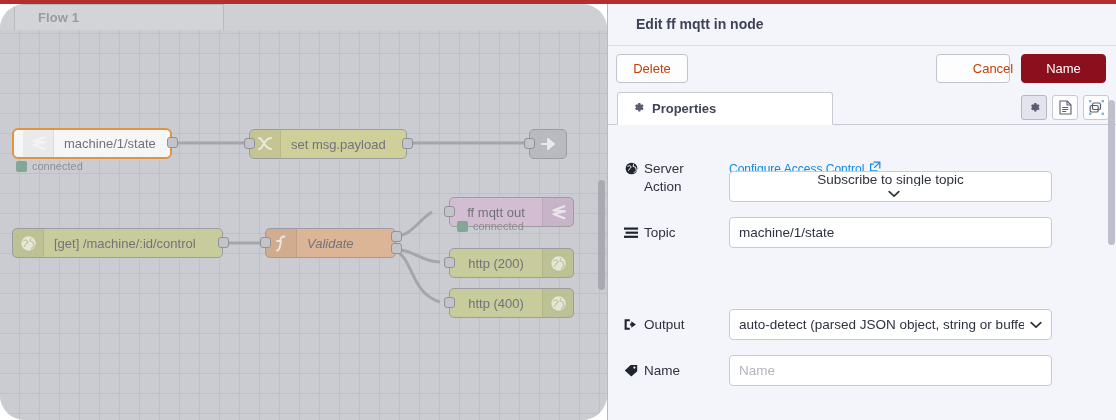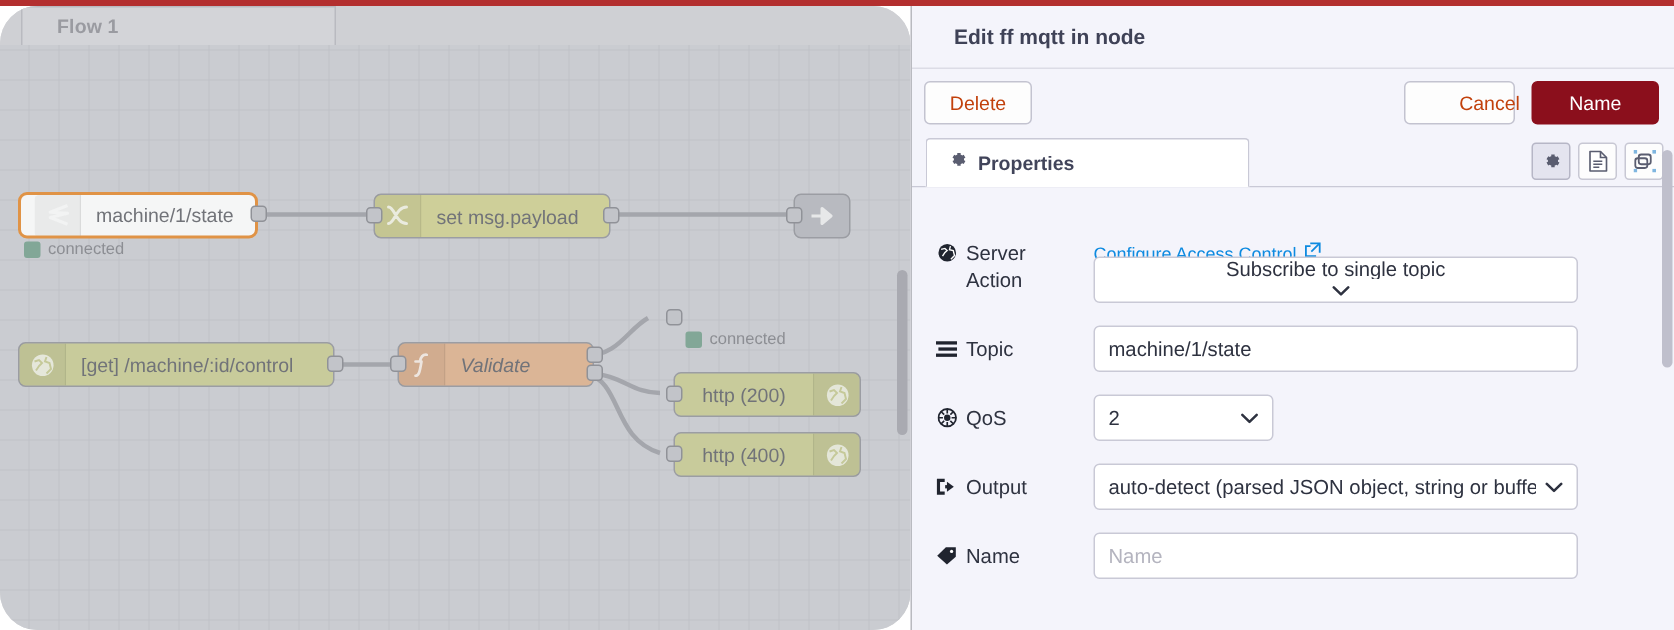--- a/index.html
+++ b/index.html
@@ -175,20 +175,28 @@
         <svg width="14" height="17" viewBox="0 0 14 17">
             <path d="M10.5 1.5 C7.5 1.2 6.5 3 6 6 L3 6 M7 6 C6 12 5.5 15.5 3 15.5" stroke="#fff" stroke-width="1.8" fill="none" stroke-linecap="round"></path>
           </svg>
       </div>
       <div class="ntext">Validate</div>
     </div>
     <div class="port" style="left:260px;top:207px;"></div>
     <div class="port" style="left:391px;top:201px;"></div>
     <div class="port" style="left:391px;top:213px;"></div>
 
+    <div class="node n-mqttout" style="left:449px;top:167px;width:125px;">
+      <div class="ntext" style="text-align:center;">ff mqtt out</div>
+      <div class="nicon">
+        <svg width="17" height="15" viewBox="0 0 17 15">
+            <path d="M15 1 L3.5 5.5 L15 6.2 L3.5 9 L15 13.5" stroke="#fff" stroke-width="2.1" fill="none" stroke-linejoin="round"></path>
+          </svg>
+      </div>
+    </div>
     <div class="port" style="left:444px;top:176px;"></div>
     <div class="status" style="left:457px;top:190px;">
       <div class="dot"></div>
       <div class="stxt">connected</div>
     </div>
 
     <div class="node n-http" style="left:449px;top:218px;width:125px;">
       <div class="ntext" style="text-align:center;">http (200)</div>
       <div class="nicon nicon-r">
         <svg width="17" height="17" viewBox="0 0 17 17">
@@ -311,40 +319,20 @@
               <rect x="0" y="0.5" width="14" height="2.2" fill="#20242f"></rect>
               <rect x="1.6" y="4.6" width="12.4" height="2.2" fill="#20242f"></rect>
               <rect x="0" y="8.7" width="14" height="2.2" fill="#20242f"></rect>
             </svg>
         </span>
         <span>Topic</span>
       </div>
       <input class="inp" style="width: 323px;" value="machine/1/state">
     </div>
 
-    <div class="row" style="top:138px;">
-      <div class="rlabel">
-        <span class="lic">
-          <svg width="13" height="13" viewBox="0 0 14 14">
-              <circle cx="7" cy="7" r="6.3" fill="none" stroke="#20242f" stroke-width="1.3"></circle>
-              <circle cx="7" cy="7" r="2.3" fill="#20242f"></circle>
-              <path d="M7 0.7v3.2M7 10.1v3.2M0.7 7h3.2M10.1 7h3.2M2.5 2.5l2.3 2.3M9.2 9.2l2.3 2.3M11.5 2.5L9.2 4.8M4.8 9.2l-2.3 2.3" stroke="#20242f" stroke-width="1.2"></path>
-            </svg>
-        </span>
-        <span>QoS</span>
-      </div>
-      <div class="sel" style="width:120px;">
-        <span class="seltxt">2</span>
-        <span class="chev">
-          <svg width="12" height="8" viewBox="0 0 12 8">
-              <path d="M1.2 1.6 L6 6.2 L10.8 1.6" stroke="#2e3240" stroke-width="1.7" fill="none" stroke-linecap="round" stroke-linejoin="round"></path>
-            </svg>
-        </span>
-      </div>
-    </div>
 
     <div class="row" style="top:184px;">
       <div class="rlabel">
         <span class="lic">
           <svg width="14" height="13" viewBox="0 0 14 13">
               <path d="M0.6 1.2h5.2v2.1H2.7v6.4h3.1v2.1H0.6z" fill="#20242f"></path>
               <path d="M7.3 3.2 L11.9 6.5 L7.3 9.8 Z" fill="#20242f"></path>
               <rect x="6.1" y="5.4" width="3.2" height="2.2" fill="#20242f"></rect>
             </svg>
         </span>

